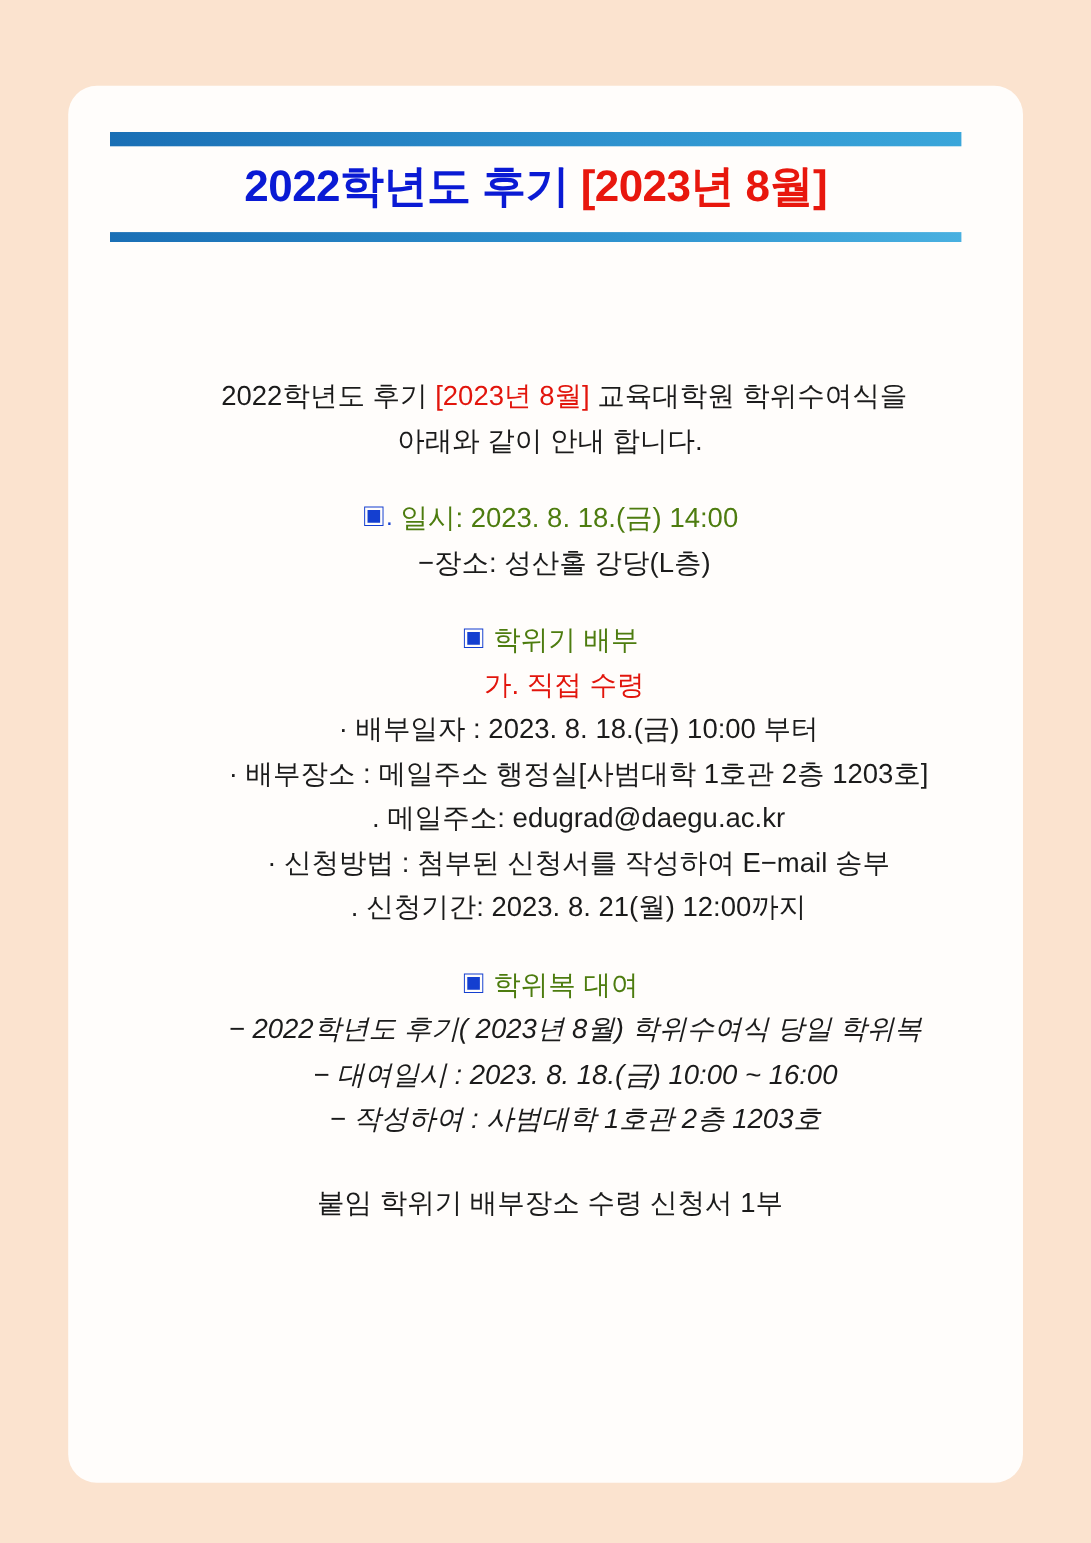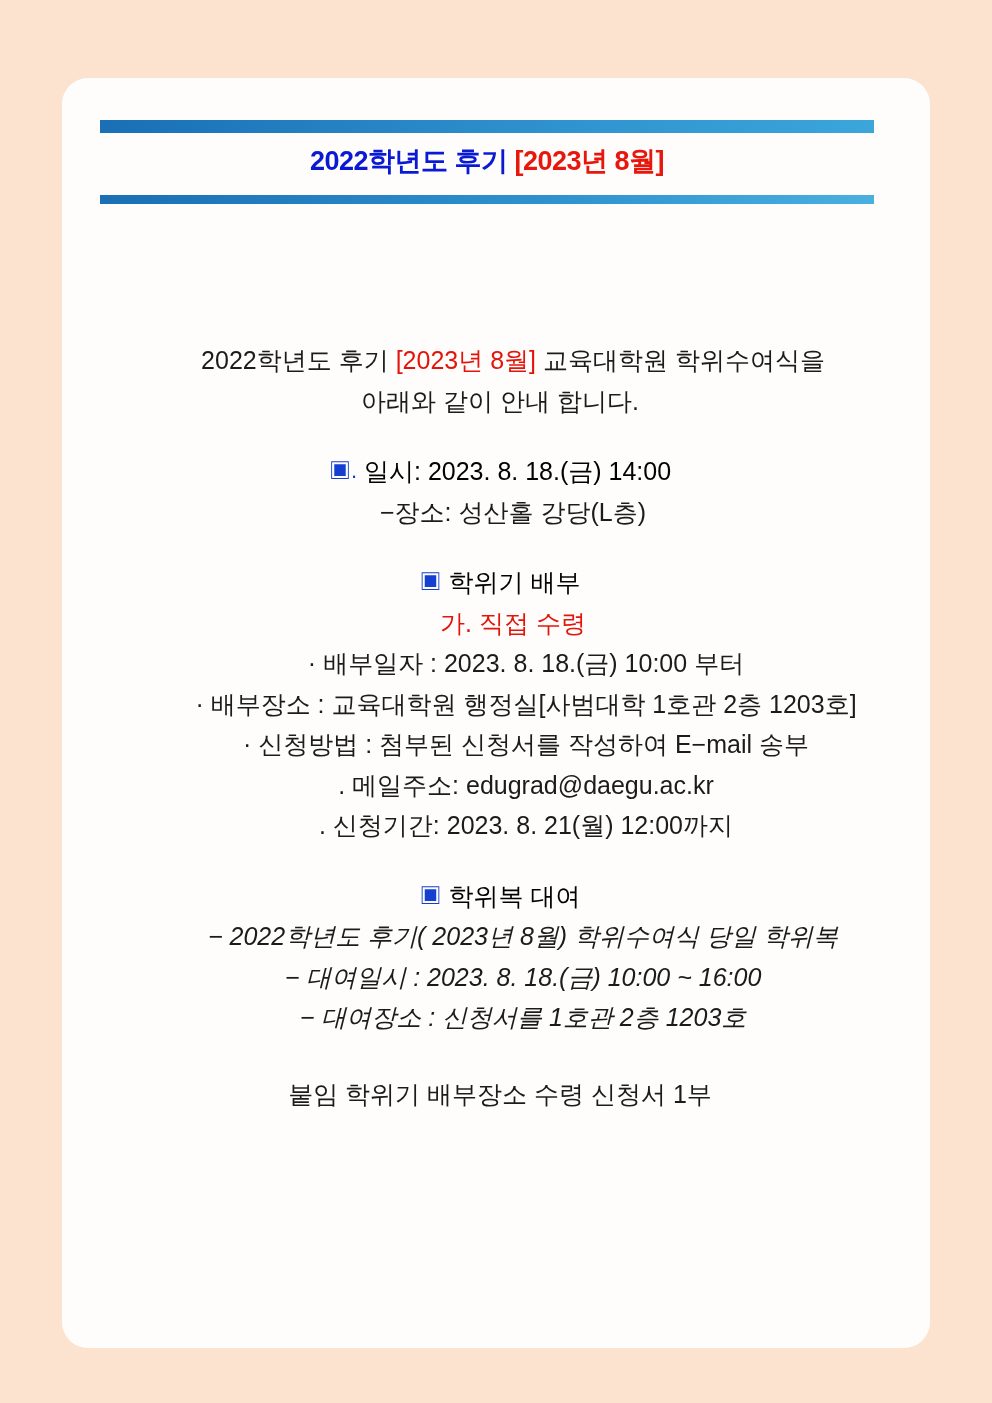--- a/index.html
+++ b/index.html
@@ -36,21 +36,21 @@
   .rule-bottom {
     height: 9px;
     margin-top: 6px;
     background: linear-gradient(90deg, #1a6fb5 0%, #2f93cf 60%, #49b0e0 100%);
   }
   .title-block {
     text-align: center;
     padding: 12px 0 10px 0;
   }
   .title-line1 {
-    font-size: 27px;
+    font-size: 40px;
     font-weight: bold;
     letter-spacing: -0.5px;
     line-height: 1.25;
     white-space: nowrap;
   }
   .t-blue { color: #0a1ad4; }
   .t-red  { color: #e8170d; }
   .title-line2 {
     font-size: 45px;
     font-weight: bold;
@@ -69,21 +69,21 @@
     color: #1b1b1b;
     line-height: 1.62;
     text-align: center;
   }
   .para {
     margin: 0 0 6px 0;
   }
   .para .indent { padding-left: 26px; }
   .blk { margin-top: 30px; }
   .row { white-space: nowrap; }
-  .blue { color: #000000; }
+  .blue { color: #4d7c0f; }
   .red  { color: #e2150c; }
   .marker {
     color: #143fd0;
     font-size: 22px;
     vertical-align: 2px;
   }
   .lv2 { padding-left: 26px; }
   .lv3 { padding-left: 52px; }
   .lv4 { padding-left: 46px; font-style: italic; }
   .lv5 { padding-left: 66px; }
@@ -128,33 +128,33 @@
     </div>
 
     <div class="blk">
       <div class="row">
         <span class="marker">▣</span>
         <span class="blue">학위기 배부</span>
       </div>
 
       <div class="row lv2 red">가. 직접 수령</div>
       <div class="row lv3">· 배부일자 : 2023.  8. 18.(금) 10:00 부터</div>
-      <div class="row lv3">· 배부장소 : 교육대학원 행정실[사범대학 1호관 2층 1203호]</div>
+      <div class="row lv3">· 배부장소 : 메일주소 행정실[사범대학 1호관 2층 1203호]</div>
 
+      <div class="row lv3">. 메일주소: edugrad@daegu.ac.kr</div>
       <div class="row lv3">· 신청방법 : 첨부된 신청서를 작성하여 E−mail 송부</div>
-      <div class="row lv3">. 메일주소: edugrad@daegu.ac.kr</div>
       <div class="row lv3">. 신청기간: 2023. 8.  21(월)  12:00까지</div>
     </div>
 
     <div class="blk">
       <div class="row">
         <span class="marker">▣</span>
         <span class="blue">학위복 대여</span>
       </div>
       <div class="row lv4">− 2022학년도 후기( 2023년 8월) 학위수여식 당일 학위복</div>
       <div class="row lv4">− 대여일시 : 2023. 8. 18.(금) 10:00 ~ 16:00</div>
-      <div class="row lv4">− 대여장소 : 신청서를 1호관 2층 1203호</div>
+      <div class="row lv4">− 작성하여 : 사범대학 1호관 2층 1203호</div>
     </div>
 
     <div class="row footer-note">붙임  학위기 배부장소 수령 신청서  1부</div>
 
   </div>
 </div>
 
 </body></html>

